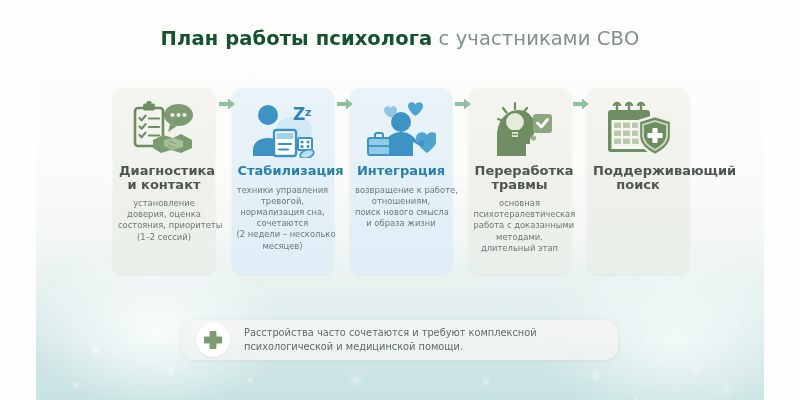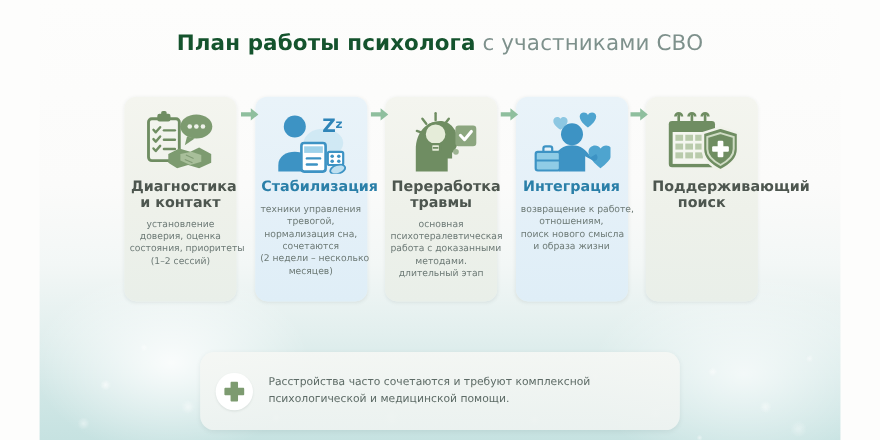--- a/index.html
+++ b/index.html
@@ -149,21 +149,21 @@
     z-index: 4;
   }
   .arrow svg { display: block; }
 
   
   .banner {
     position: absolute;
     left: 182px;
     top: 320px;
     width: 436px;
-    height: 71px;
+    height: 40px;
     border-radius: 13px;
     background: linear-gradient(180deg, rgba(245,247,244,.94) 0%, rgba(238,243,241,.92) 100%);
     box-shadow: 0 1px 4px rgba(90,110,105,.10);
     display: flex;
     align-items: center;
     padding: 0 16px 0 14px;
     box-sizing: border-box;
   }
   .banner-icon {
     flex: 0 0 auto;
@@ -291,20 +291,51 @@
       <div class="card-desc">
         <span class="line">техники управления</span>
         <span class="line">тревогой,</span>
         <span class="line">нормализация сна,</span>
         <span class="line">сочетаются</span>
         <span class="line">(2 недели – несколько</span>
         <span class="line">месяцев)</span>
       </div>
     </div>
 
+    <div class="card blue">
+      <div class="card-icon">
+        <svg width="70" height="58" viewBox="0 0 70 58">
+
+          <g fill="#7cc0de">
+            <path d="M18 10 C18 6 23 5 24.5 8 C26 5 31 6 31 10 C31 14 24.5 18 24.5 18 C24.5 18 18 14 18 10 Z" opacity=".85"></path>
+          </g>
+          <g fill="#4ea4cf">
+            <path d="M42 6 C42 2 47.5 1 49.5 4.5 C51.5 1 57 2 57 6 C57 11 49.5 16 49.5 16 C49.5 16 42 11 42 6 Z"></path>
+            <path d="M50 38 C50 32 58 30 61 35 C64 30 72 32 72 38 C72 45 61 53 61 53 C61 53 50 45 50 38 Z"></path>
+          </g>
+
+          <circle cx="35" cy="22" r="10" fill="#3d93c4"></circle>
+          <path d="M35 32 C27 32 22 36 18 43 L13 40 C10 44 13 47 16 46 L23 42 L23 56 L47 56 L47 42 L54 46 C57 47 60 44 57 40 L52 43 C48 36 43 32 35 32 Z" fill="#3d93c4"></path>
+
+          <rect x="2" y="38" width="22" height="17" rx="2" fill="#8fcce6" stroke="#3d93c4" stroke-width="2"></rect>
+          <path d="M9 38 L9 35 C9 33.8 9.8 33 11 33 L15 33 C16.2 33 17 33.8 17 35 L17 38" fill="none" stroke="#3d93c4" stroke-width="2"></path>
+          <line x1="2" y1="46" x2="24" y2="46" stroke="#3d93c4" stroke-width="1.8"></line>
+        </svg>
+      </div>
+      <div class="card-title">
+        <span class="tline">Интеграция</span>
+      </div>
+      <div class="card-desc">
+        <span class="line">возвращение к работе,</span>
+        <span class="line">отношениям,</span>
+        <span class="line">поиск нового смысла</span>
+        <span class="line">и образа жизни</span>
+      </div>
+    </div>
+
     <div class="card green">
       <div class="card-icon">
         <svg width="70" height="58" viewBox="0 0 70 58">
 
           <path d="M12 56 L12 36 C12 20 22 10 34 10 C44 10 50 19 50 28 C50 34 47 37 45 39 L45 44 L41 44 L41 56 Z" fill="#6f8d62"></path>
 
           <g stroke="#6f8d62" stroke-width="2.2" stroke-linecap="round">
             <line x1="30" y1="3" x2="30" y2="9"></line>
             <line x1="18" y1="8" x2="21.5" y2="12.5"></line>
             <line x1="42" y1="8" x2="38.5" y2="12.5"></line>
@@ -324,51 +355,20 @@
       <div class="card-title">
         <span class="tline">Переработка</span><br>
         <span class="tline">травмы</span>
       </div>
       <div class="card-desc">
         <span class="line">основная</span>
         <span class="line">психотералевтическая</span>
         <span class="line">работа с доказанными</span>
         <span class="line">методами.</span>
         <span class="line">длительный этап</span>
-      </div>
-    </div>
-
-    <div class="card blue">
-      <div class="card-icon">
-        <svg width="70" height="58" viewBox="0 0 70 58">
-
-          <g fill="#7cc0de">
-            <path d="M18 10 C18 6 23 5 24.5 8 C26 5 31 6 31 10 C31 14 24.5 18 24.5 18 C24.5 18 18 14 18 10 Z" opacity=".85"></path>
-          </g>
-          <g fill="#4ea4cf">
-            <path d="M42 6 C42 2 47.5 1 49.5 4.5 C51.5 1 57 2 57 6 C57 11 49.5 16 49.5 16 C49.5 16 42 11 42 6 Z"></path>
-            <path d="M50 38 C50 32 58 30 61 35 C64 30 72 32 72 38 C72 45 61 53 61 53 C61 53 50 45 50 38 Z"></path>
-          </g>
-
-          <circle cx="35" cy="22" r="10" fill="#3d93c4"></circle>
-          <path d="M35 32 C27 32 22 36 18 43 L13 40 C10 44 13 47 16 46 L23 42 L23 56 L47 56 L47 42 L54 46 C57 47 60 44 57 40 L52 43 C48 36 43 32 35 32 Z" fill="#3d93c4"></path>
-
-          <rect x="2" y="38" width="22" height="17" rx="2" fill="#8fcce6" stroke="#3d93c4" stroke-width="2"></rect>
-          <path d="M9 38 L9 35 C9 33.8 9.8 33 11 33 L15 33 C16.2 33 17 33.8 17 35 L17 38" fill="none" stroke="#3d93c4" stroke-width="2"></path>
-          <line x1="2" y1="46" x2="24" y2="46" stroke="#3d93c4" stroke-width="1.8"></line>
-        </svg>
-      </div>
-      <div class="card-title">
-        <span class="tline">Интеграция</span>
-      </div>
-      <div class="card-desc">
-        <span class="line">возвращение к работе,</span>
-        <span class="line">отношениям,</span>
-        <span class="line">поиск нового смысла</span>
-        <span class="line">и образа жизни</span>
       </div>
     </div>
 
     <div class="card green">
       <div class="card-icon">
         <svg width="70" height="58" viewBox="0 0 70 58">
 
           <g stroke="#6f8d62" stroke-width="2.4" fill="none">
             <path d="M14 10 L14 3"></path>
               <path d="M26 10 L26 3"></path>

